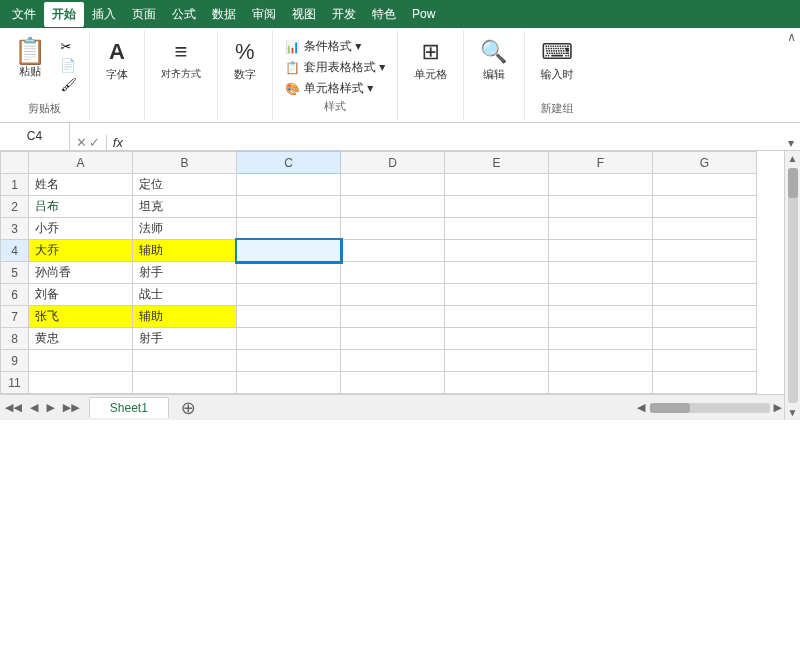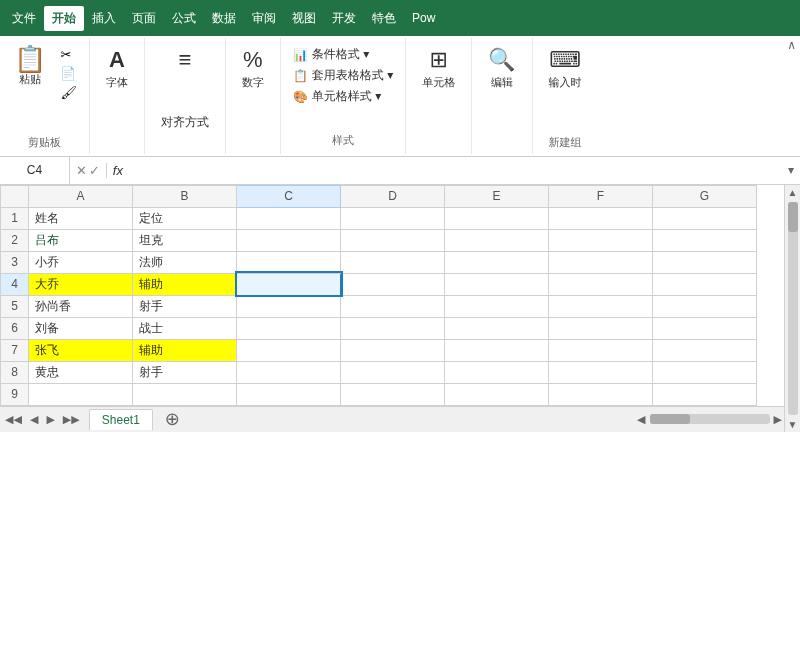--- a/index.html
+++ b/index.html
@@ -1,28 +1,28 @@
 <!DOCTYPE html>
 <html><head>
   <meta charset="utf-8">
   <style>
     * { box-sizing: border-box; margin: 0; padding: 0; }
     body { font-family: 'Microsoft YaHei', SimSun, sans-serif; font-size: 12px; background: #fff; user-select: none; }
 
     
     .ribbon-container { background: #217346; }
-    .menu-bar { display: flex; align-items: center; background: #217346; height: 36px; padding: 7px 4px; }
+    .menu-bar { display: flex; align-items: center; background: #217346; height: 28px; padding: 7px 4px; }
     .menu-bar span { color: #fff; padding: 4px 8px; font-size: 12px; cursor: pointer; border-radius: 2px; }
     .menu-bar span.active { background: #fff; color: #217346; font-weight: bold; }
 
     .menu-right { margin-left: auto; display: flex; align-items: center; gap: 4px; }
     .menu-right span { color: #fff; font-size: 12px; padding: 2px 8px; cursor: pointer; }
 
     
-    .formula-bar { display: flex; align-items: center; height: 28px; border-bottom: 1px solid #d0d0d0; background: #fff; padding: 0; }
+    .formula-bar { display: flex; align-items: flex-end; height: 28px; border-bottom: 1px solid #d0d0d0; background: #fff; padding: 0; }
     .cell-ref { width: 70px; min-width: 70px; border-right: 1px solid #d0d0d0; text-align: center; font-size: 12px; color: #333; line-height: 28px; padding: 0 4px; }
     .formula-input { flex: 1; border: none; outline: none; font-size: 12px; padding: 0 8px; color: #333; }
     .fx-label { padding: 0 6px; font-size: 13px; color: #333; font-style: italic; }
 
     table.sheet { border-collapse: collapse; table-layout: fixed; }
     table.sheet th, table.sheet td { border: 1px solid #d0d0d0; font-size: 12px; }
     .corner-cell { background: #f5f5f5; width: 28px; }
 
     .main-area { display: flex; flex-direction: row; flex: 1; overflow: hidden; }
     .sheet-area { flex: 1; display: flex; flex-direction: column; overflow: hidden; }
@@ -73,21 +73,21 @@
     <div style="display:flex; flex-direction:column; align-items:center; cursor:pointer; padding:4px 8px; border-radius:2px;">
       <span style="font-size:22px; font-weight:bold; color:#333; line-height:1.3;">A</span>
       <span style="font-size:11px; color:#333;text-align:center;">字体</span>
     </div>
     <span style="font-size:11px; color:#666; margin-top:auto;">　</span>
   </div>
 
   <div style="display:flex; flex-direction:column; align-items:center; padding:4px 8px; border-right:1px solid #e8e8e8;">
     <div style="display:flex; flex-direction:column; align-items:center; cursor:pointer; padding:4px 8px;">
       <span style="font-size:22px; color:#333; line-height:1.3;">≡</span>
-      <span style="font-size:12px; color:#333;margin-top:39px;">对齐方式</span>
+      <span style="font-size:10px; color:#333;">对齐方式</span>
     </div>
     <span style="font-size:11px; color:#666;">　</span>
   </div>
 
   <div style="display:flex; flex-direction:column; align-items:center; padding:4px 8px; border-right:1px solid #e8e8e8;">
     <div style="display:flex; flex-direction:column; align-items:center; cursor:pointer; padding:4px 8px;">
       <span style="font-size:22px; color:#333; line-height:1.3;">%</span>
       <span style="font-size:11px; color:#333;">数字</span>
     </div>
     <span style="font-size:11px; color:#666;">　</span>
@@ -259,32 +259,42 @@
             <tr>
               <th style="background: rgb(245, 245, 245); text-align: center; font-weight: normal; font-size: 12px; color: rgb(85, 85, 85); border: 1px solid rgb(208, 208, 208); width: 28px; height: 22px; padding: 0px;">9</th>
               <td style="background: rgb(255, 255, 255); border: 1px solid rgb(208, 208, 208); height: 22px; padding: 2px 6px; font-size: 12px; color: rgb(51, 51, 51); white-space: nowrap; overflow: hidden; text-align: left; vertical-align: middle;"></td>
               <td style="background: rgb(255, 255, 255); border: 1px solid rgb(208, 208, 208); height: 22px; padding: 2px 6px; font-size: 12px; color: rgb(51, 51, 51); white-space: nowrap; overflow: hidden; text-align: left; vertical-align: middle;"></td>
               <td style="background: rgb(255, 255, 255); border: 1px solid rgb(208, 208, 208); height: 22px; padding: 2px 6px; font-size: 12px; color: rgb(51, 51, 51); white-space: nowrap; overflow: hidden; text-align: left; vertical-align: middle;"></td>
               <td style="background: rgb(255, 255, 255); border: 1px solid rgb(208, 208, 208); height: 22px; padding: 2px 6px; font-size: 12px; color: rgb(51, 51, 51); white-space: nowrap; overflow: hidden; text-align: left; vertical-align: middle;"></td>
               <td style="background: rgb(255, 255, 255); border: 1px solid rgb(208, 208, 208); height: 22px; padding: 2px 6px; font-size: 12px; color: rgb(51, 51, 51); white-space: nowrap; overflow: hidden; text-align: left; vertical-align: middle;"></td>
               <td style="background: rgb(255, 255, 255); border: 1px solid rgb(208, 208, 208); height: 22px; padding: 2px 6px; font-size: 12px; color: rgb(51, 51, 51); white-space: nowrap; overflow: hidden; text-align: left; vertical-align: middle;"></td>
               <td style="background: rgb(255, 255, 255); border: 1px solid rgb(208, 208, 208); height: 22px; padding: 2px 6px; font-size: 12px; color: rgb(51, 51, 51); white-space: nowrap; overflow: hidden; text-align: left; vertical-align: middle;"></td>
             </tr>
+            <tr>
+              <th style="background: rgb(245, 245, 245); text-align: center; font-weight: normal; font-size: 12px; color: rgb(85, 85, 85); border: 1px solid rgb(208, 208, 208); width: 28px; height: 22px; padding: 0px;">11</th>
+              <td style="background: rgb(255, 255, 255); border: 1px solid rgb(208, 208, 208); height: 22px; padding: 2px 6px; font-size: 12px; color: rgb(51, 51, 51); white-space: nowrap; overflow: hidden; text-align: left; vertical-align: middle;"></td>
+              <td style="background: rgb(255, 255, 255); border: 1px solid rgb(208, 208, 208); height: 22px; padding: 2px 6px; font-size: 12px; color: rgb(51, 51, 51); white-space: nowrap; overflow: hidden; text-align: left; vertical-align: middle;"></td>
+              <td style="background: rgb(255, 255, 255); border: 1px solid rgb(208, 208, 208); height: 22px; padding: 2px 6px; font-size: 12px; color: rgb(51, 51, 51); white-space: nowrap; overflow: hidden; text-align: left; vertical-align: middle;"></td>
+              <td style="background: rgb(255, 255, 255); border: 1px solid rgb(208, 208, 208); height: 22px; padding: 2px 6px; font-size: 12px; color: rgb(51, 51, 51); white-space: nowrap; overflow: hidden; text-align: left; vertical-align: middle;"></td>
+              <td style="background: rgb(255, 255, 255); border: 1px solid rgb(208, 208, 208); height: 22px; padding: 2px 6px; font-size: 12px; color: rgb(51, 51, 51); white-space: nowrap; overflow: hidden; text-align: left; vertical-align: middle;"></td>
+              <td style="background: rgb(255, 255, 255); border: 1px solid rgb(208, 208, 208); height: 22px; padding: 2px 6px; font-size: 12px; color: rgb(51, 51, 51); white-space: nowrap; overflow: hidden; text-align: left; vertical-align: middle;"></td>
+              <td style="background: rgb(255, 255, 255); border: 1px solid rgb(208, 208, 208); height: 22px; padding: 2px 6px; font-size: 12px; color: rgb(51, 51, 51); white-space: nowrap; overflow: hidden; text-align: left; vertical-align: middle;"></td>
+            </tr>
           </tbody>
       </table>
     </div>
 
     <div style="display:flex; align-items:center; height:26px; background:#f0f0f0; border-top:1px solid #d0d0d0; padding:0 2px;">
       <div style="display:flex; gap:2px; margin-right:6px;">
         <span style="font-size:11px; color:#666; cursor:pointer; padding:1px 3px;">◀◀</span>
         <span style="font-size:11px; color:#666; cursor:pointer; padding:1px 3px;">◀</span>
         <span style="font-size:11px; color:#666; cursor:pointer; padding:1px 3px;">▶</span>
         <span style="font-size:11px; color:#666; cursor:pointer; padding:1px 3px;">▶▶</span>
       </div>
-      <div style="padding:3px 12px; background:#fff; border:1px solid #d0d0d0; border-bottom:none; font-size:12px; color:#217346; cursor:pointer; margin-right:2px; border-radius:2px 2px 0 0;">Sheet1</div>
+      <div style="padding:3px 20px; background:#fff; border:1px solid #d0d0d0; border-bottom:none; font-size:12px; color:#217346; cursor:pointer; margin-right:2px; border-radius:2px 2px 0 0;">Sheet1</div>
       <div style="padding:1px 10px; font-size:18px; color:#666; cursor:pointer;">⊕</div>
 
       <div style="flex:1;"></div>
       <div style="display:flex; gap:4px; align-items:center;">
         <span style="font-size:11px; color:#666; cursor:pointer;">◀</span>
         <div style="width:120px; height:10px; background:#d0d0d0; border-radius:3px; position:relative;">
           <div style="width:40px; height:10px; background:#aaa; border-radius:3px; position:absolute; left:0;"></div>
         </div>
         <span style="font-size:11px; color:#666; cursor:pointer;">▶</span>
       </div>

